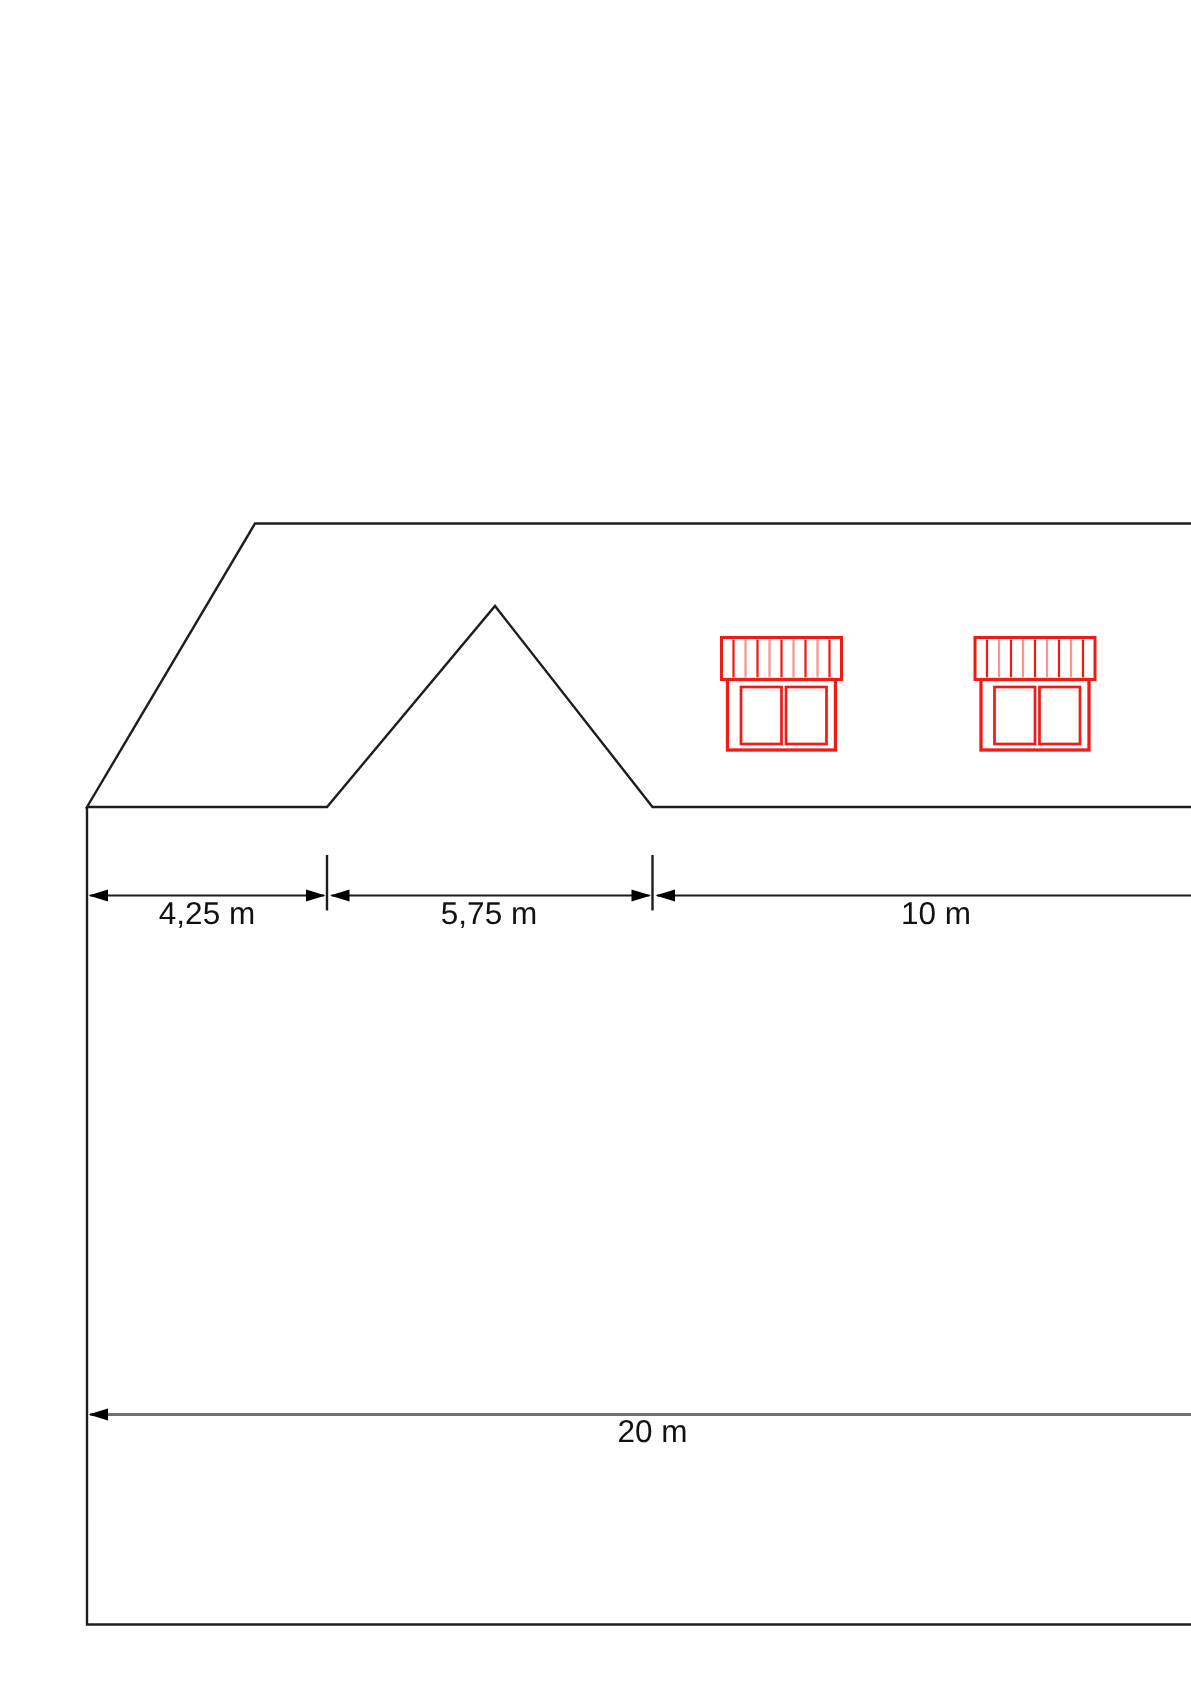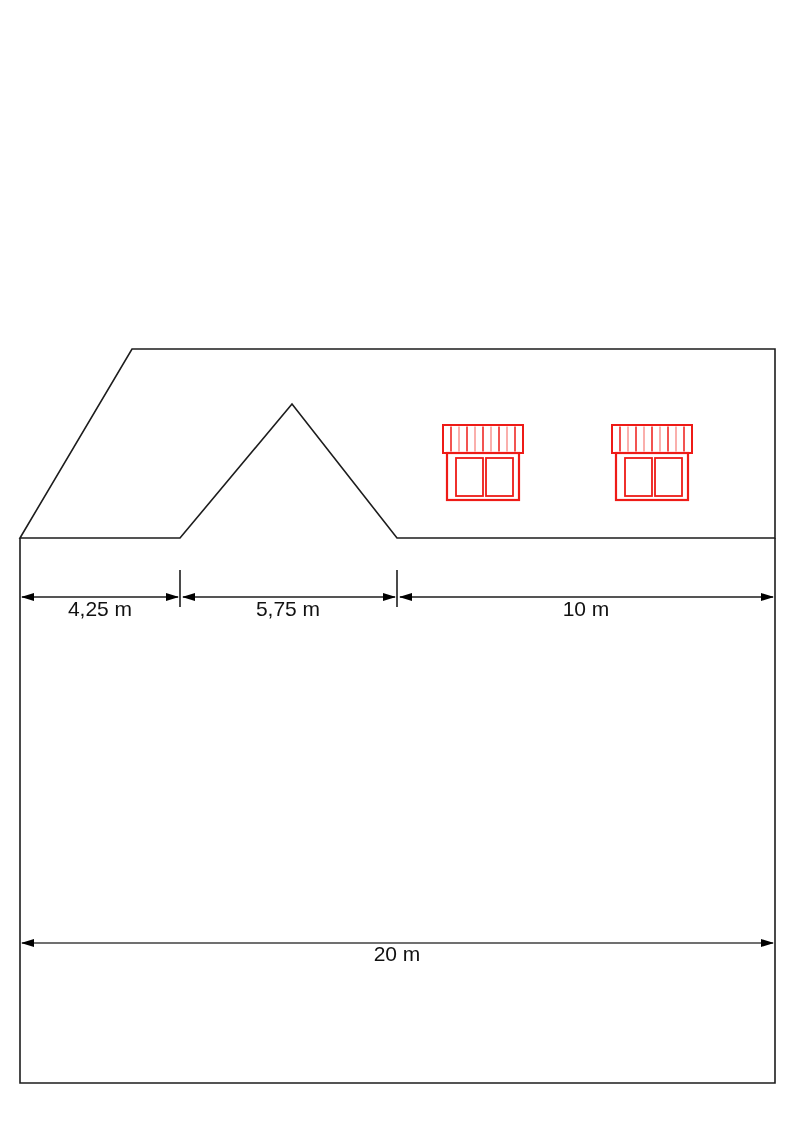--- a/index.html
+++ b/index.html
@@ -8,20 +8,21 @@
     background: #ffffff;
     width: 794px;
     height: 1123px;
     overflow: hidden;
     font-family: "Liberation Sans", sans-serif;
   }
   #stage {
     position: relative;
     width: 692px;
     height: 1123px;
+    padding-left: 38px;
   }
   svg { display: block; }
   .outline { stroke: #1d1d1d; stroke-width: 1.6; fill: none; }
   .dimline { stroke: #1d1d1d; stroke-width: 1.4; }
   .dimline-gray { stroke: #707070; stroke-width: 2; }
   .tick { stroke: #1d1d1d; stroke-width: 1.6; }
   .arrow { fill: #000000; stroke: none; }
   .dim-label {
     font-family: "Liberation Sans", sans-serif;
     font-size: 21px;

